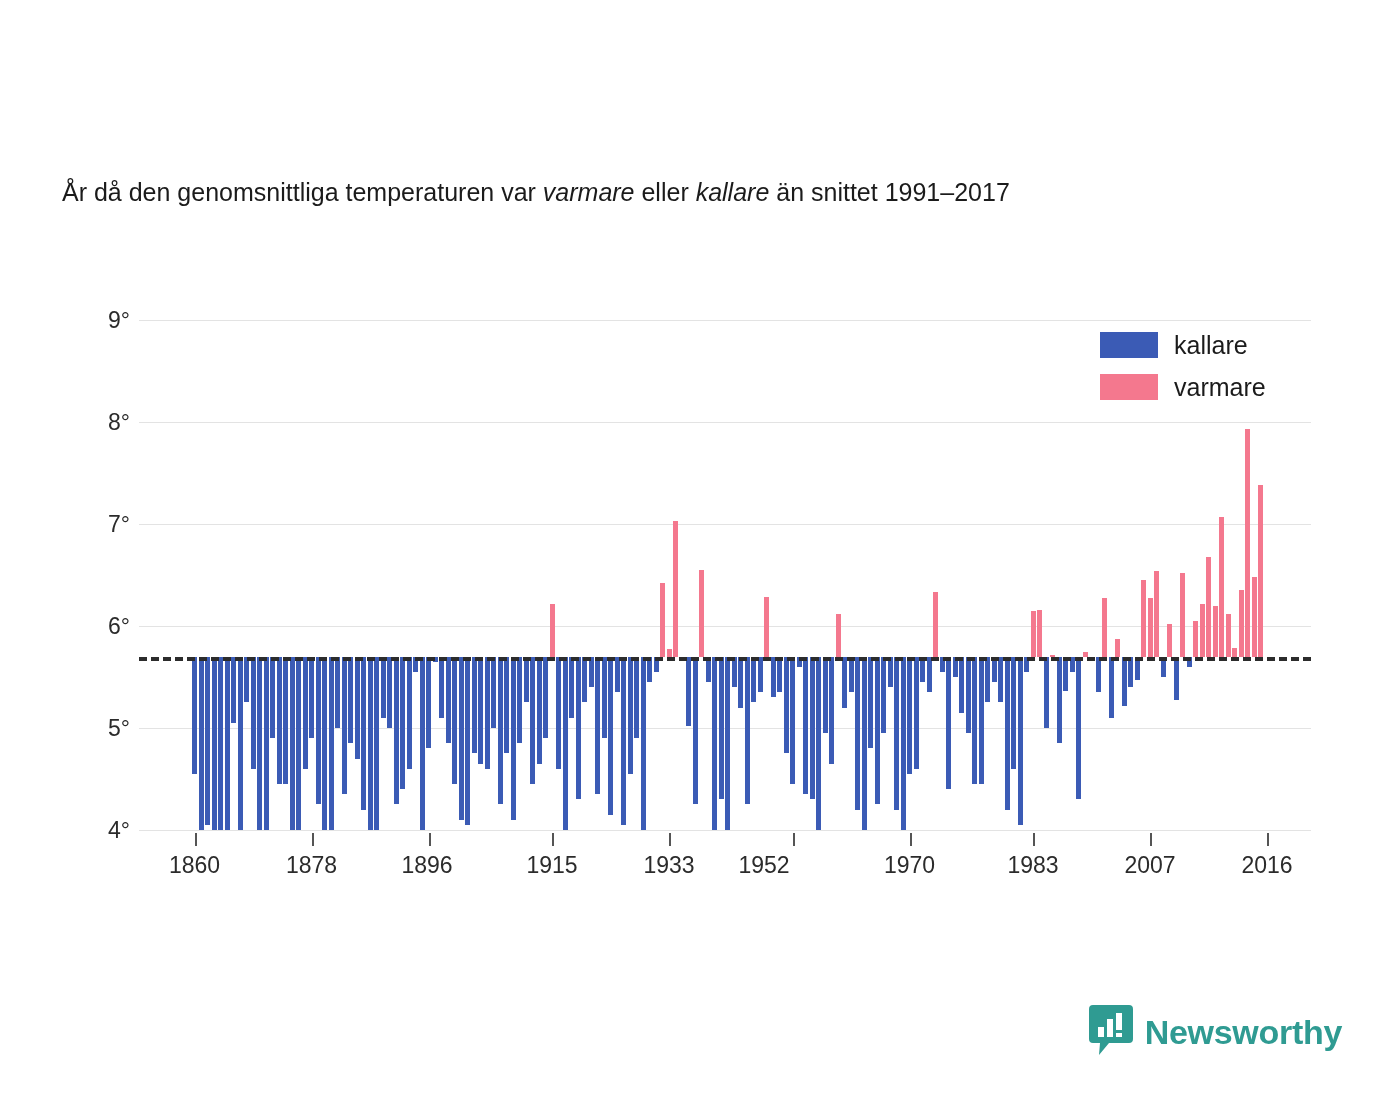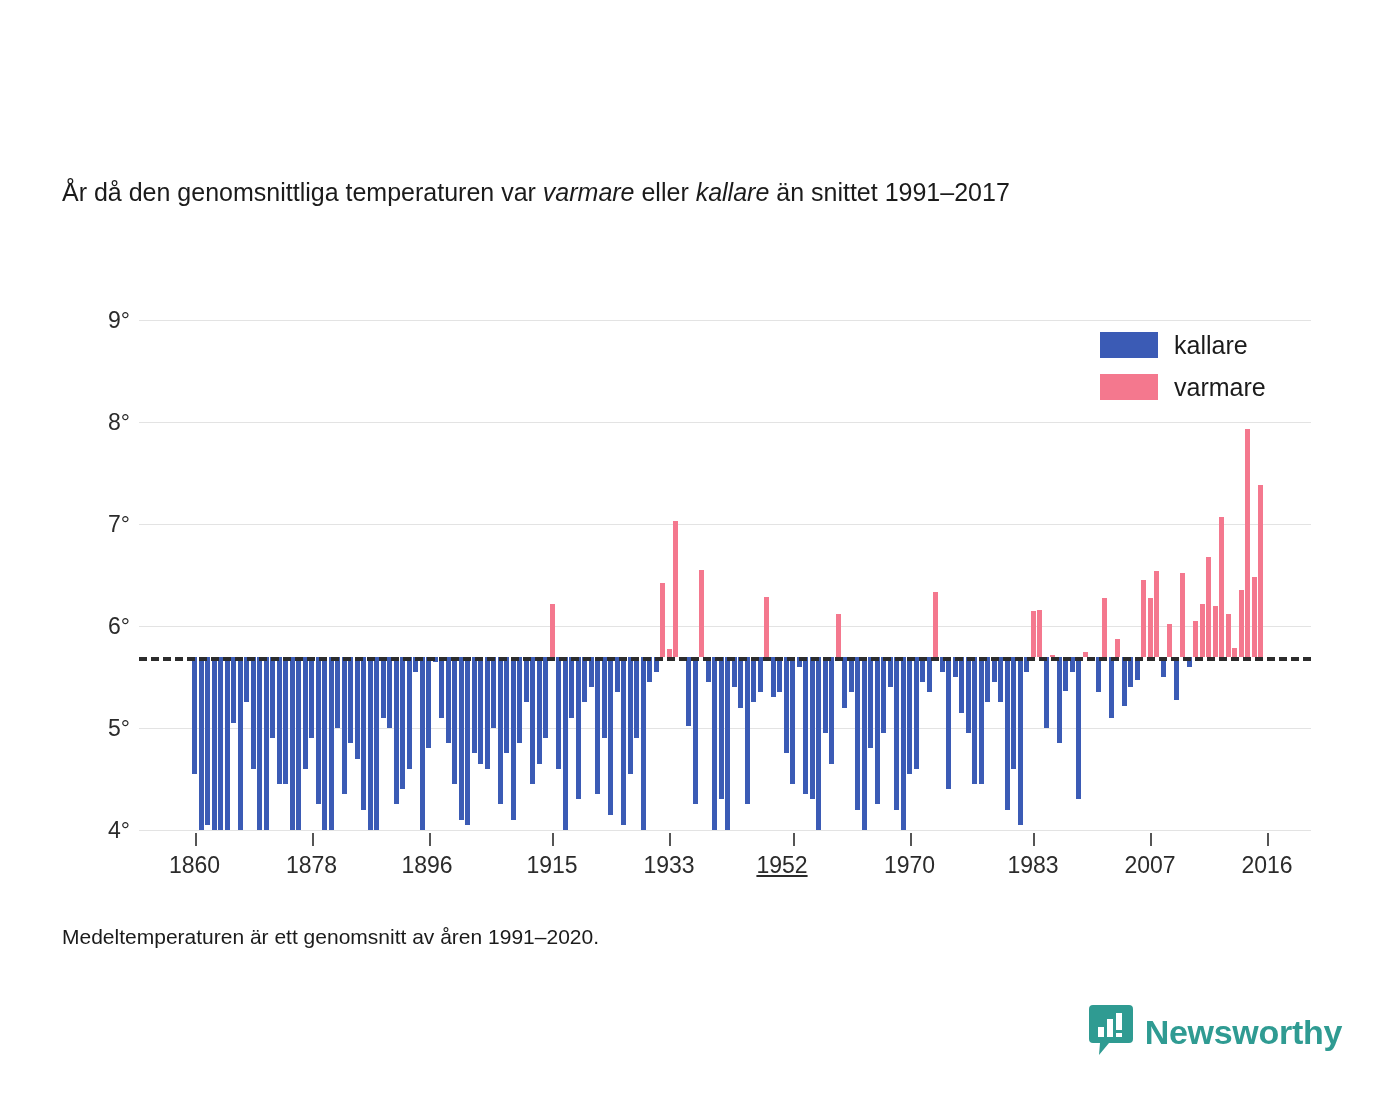--- a/index.html
+++ b/index.html
@@ -290,21 +290,21 @@
       <div class="xlabel" style="left: 55.5px;">1860</div>
       <div class="tick" style="left: 172.5px;"></div>
       <div class="xlabel" style="left: 172.5px;">1878</div>
       <div class="tick" style="left: 289.5px;"></div>
       <div class="xlabel" style="left: 288px;">1896</div>
       <div class="tick" style="left: 413px;"></div>
       <div class="xlabel" style="left: 413px;">1915</div>
       <div class="tick" style="left: 530px;"></div>
       <div class="xlabel" style="left: 530px;">1933</div>
       <div class="tick" style="left: 653.5px;"></div>
-      <div class="xlabel" style="left: 643px; text-decoration: underline;">1952</div>
+      <div class="xlabel" style="left: 625px;">1952</div>
       <div class="tick" style="left: 770.5px;"></div>
       <div class="xlabel" style="left: 770.5px;">1970</div>
       <div class="tick" style="left: 894px;"></div>
       <div class="xlabel" style="left: 894px;">1983</div>
       <div class="tick" style="left: 1011px;"></div>
       <div class="xlabel" style="left: 1011px;">2007</div>
       <div class="tick" style="left: 1128px;"></div>
       <div class="xlabel" style="left: 1128px;">2016</div>
     </div>
 
@@ -312,21 +312,20 @@
     <div class="legend-row">
       <span class="swatch cold"></span>
       <span class="legend-label">kallare</span>
     </div>
     <div class="legend-row">
       <span class="swatch warm"></span>
       <span class="legend-label">varmare</span>
     </div>
   </div>
 
-  <div class="note">Medeltemperaturen är ett genomsnitt av åren 1991–2020.</div>
 
   <div class="brand">
     <span>
       <svg width="44" height="50" viewBox="0 0 44 50" aria-hidden="true">
         <path d="M4 0 H40 A4 4 0 0 1 44 4 V34 A4 4 0 0 1 40 38 H20 L10 50 L11 38 H4 A4 4 0 0 1 0 34 V4 A4 4 0 0 1 4 0 Z" fill="#2f9b92"></path>
         <rect x="9" y="22" width="6" height="10" fill="#ffffff"></rect>
         <rect x="18" y="14" width="6" height="18" fill="#ffffff"></rect>
         <rect x="27" y="8" width="6" height="17" fill="#ffffff"></rect>
         <rect x="27" y="28" width="6" height="4" fill="#ffffff"></rect>
       </svg>

